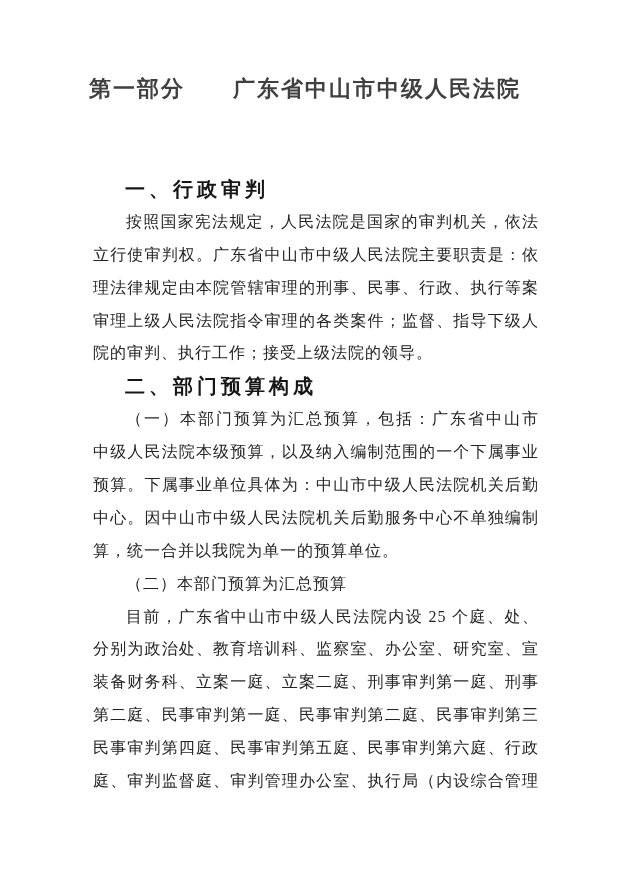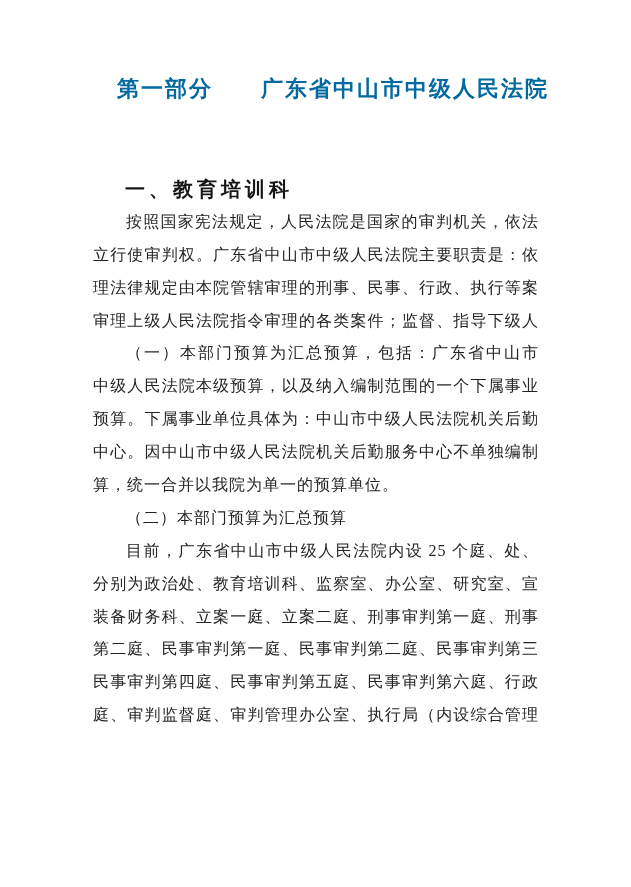--- a/index.html
+++ b/index.html
@@ -10,30 +10,30 @@
   .page {
     position: relative;
     width: 631px;
     height: 887px;
     background: #ffffff;
     color: #1d1d1d;
     overflow: hidden;
   }
   .doc-title {
     position: absolute;
-    left: 110px;
+    left: 82px;
     top: 72px;
     width: 446px;
     text-align: center;
     font-family: "Liberation Sans", "DejaVu Sans", sans-serif;
     font-weight: 700;
     font-size: 22px;
     line-height: 34px;
     letter-spacing: 2px;
-    color: #0369a1;
+    color: #404040;
   }
   .doc-body {
     position: absolute;
     left: 93px;
     top: 173px;
     width: 446px;
   }
   .line {
     height: 32.9px;
     line-height: 32.9px;
@@ -64,25 +64,27 @@
   }
 </style>
 </head>
 <body>
 
 <div class="page">
   <div class="doc-title">
     <div>第一部分　　广东省中山市中级人民法院</div>
   </div>
   <div class="doc-body">
-      <div class="line heading-line">一、教育培训科</div>
+      <div class="line heading-line">一、行政审判</div>
       <div class="line body-line indent fill">按照国家宪法规定，人民法院是国家的审判机关，依法独</div>
       <div class="line body-line fill">立行使审判权。广东省中山市中级人民法院主要职责是：依法审</div>
       <div class="line body-line fill">理法律规定由本院管辖审理的刑事、民事、行政、执行等案件；</div>
       <div class="line body-line fill">审理上级人民法院指令审理的各类案件；监督、指导下级人民法</div>
+      <div class="line body-line">院的审判、执行工作；接受上级法院的领导。</div>
+      <div class="line heading-line">二、部门预算构成</div>
       <div class="line body-line indent fill">（一）本部门预算为汇总预算，包括：广东省中山市</div>
       <div class="line body-line fill">中级人民法院本级预算，以及纳入编制范围的一个下属事业单位</div>
       <div class="line body-line fill">预算。下属事业单位具体为：中山市中级人民法院机关后勤服务</div>
       <div class="line body-line fill">中心。因中山市中级人民法院机关后勤服务中心不单独编制预</div>
       <div class="line body-line">算，统一合并以我院为单一的预算单位。</div>
       <div class="line body-line indent">（二）本部门预算为汇总预算</div>
       <div class="line body-line indent fill">目前，广东省中山市中级人民法院内设 25 个庭、处、室，</div>
       <div class="line body-line fill">分别为政治处、教育培训科、监察室、办公室、研究室、宣传科、</div>
       <div class="line body-line fill">装备财务科、立案一庭、立案二庭、刑事审判第一庭、刑事审判</div>
       <div class="line body-line fill">第二庭、民事审判第一庭、民事审判第二庭、民事审判第三庭、</div>

